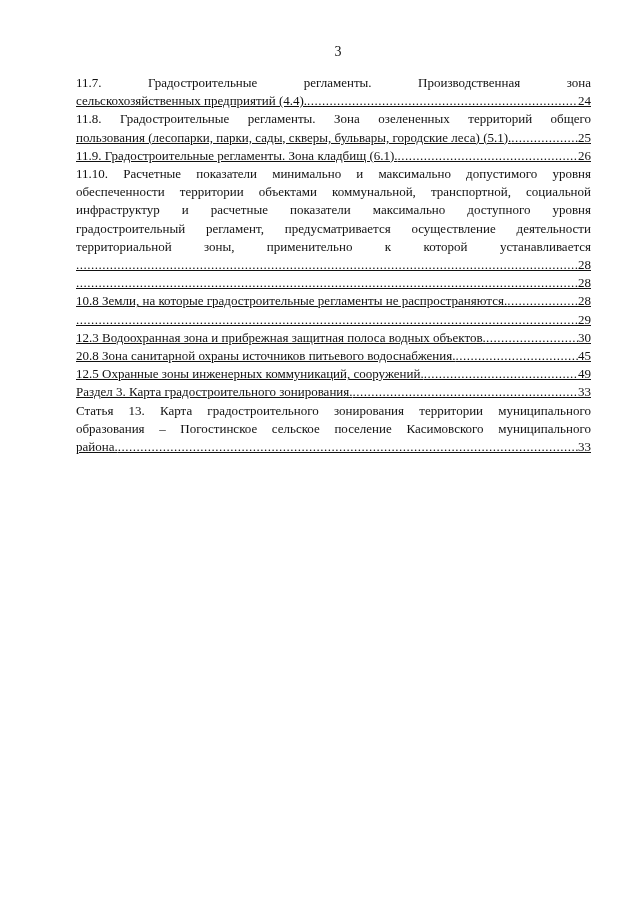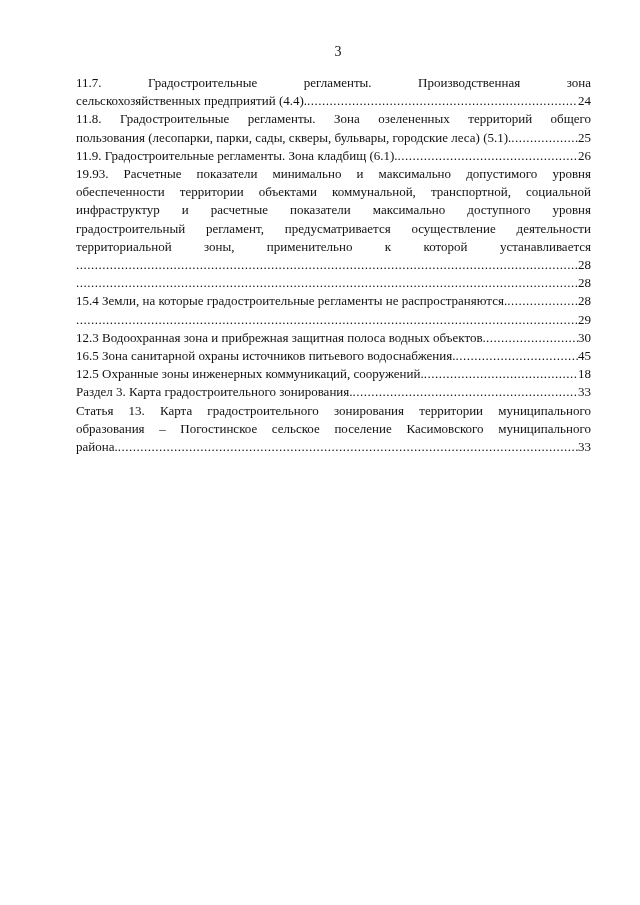--- a/index.html
+++ b/index.html
@@ -3,21 +3,21 @@
   <meta charset="utf-8">
   <style>
     html, body { margin: 0; padding: 0; background: #ffffff; }
     body { width: 640px; height: 905px; position: relative; overflow: hidden;
            font-family: "Liberation Serif", "DejaVu Serif", serif; color: #111; }
     .page-number { position: absolute; top: 44px; left: 0; width: 640px; text-align: center;
                    font-size: 14px; padding-left: 36px; box-sizing: border-box; }
     .toc { position: absolute; top: 74px; left: 76px; width: 515px; font-size: 13px; line-height: 18.2px; }
     .entry { display: block; }
     .line { display: block; text-align: justify; text-align-last: justify; white-space: nowrap; }
-    .last { display: flex; align-items: flex-end; white-space: nowrap; }
+    .last { display: flex; align-items: flex-end; white-space: nowrap; text-decoration: underline; }
     .last .txt { flex: 0 0 auto; }
     .last .dots { flex: 1 1 auto; overflow: hidden; white-space: nowrap; letter-spacing: 0.5px; }
     .last .dots::before { content: "................................................................................................................................................................................................................................"; }
     .last .pg { flex: 0 0 auto; }
   </style>
 </head>
 <body>
 
 <div class="page-number">3</div>
 
@@ -43,41 +43,41 @@
 
   <div class="entry">
     <div class="last">
       <span class="txt">11.9. Градостроительные регламенты. Зона кладбищ (6.1). </span>
       <span class="dots"></span>
       <span class="pg">26</span>
     </div>
   </div>
 
   <div class="entry">
-    <span class="line">19.93. Расчетные показатели минимально и максимально допустимого уровня</span>
+    <span class="line">11.10. Расчетные показатели минимально и максимально допустимого уровня</span>
     <span class="line">обеспеченности территории объектами коммунальной, транспортной, социальной</span>
     <span class="line">инфраструктур и расчетные показатели максимально доступного уровня</span>
     <span class="line">градостроительный регламент, предусматривается осуществление деятельности</span>
     <span class="line">территориальной зоны, применительно к которой устанавливается</span>
     <div class="last">
       <span class="dots"></span>
       <span class="pg">28</span>
     </div>
   </div>
 
   <div class="entry">
     <div class="last">
       <span class="dots"></span>
       <span class="pg">28</span>
     </div>
   </div>
 
   <div class="entry">
     <div class="last">
-      <span class="txt">15.4 Земли, на которые градостроительные регламенты не распространяются.</span>
+      <span class="txt">10.8 Земли, на которые градостроительные регламенты не распространяются.</span>
       <span class="dots"></span>
       <span class="pg">28</span>
     </div>
   </div>
 
   <div class="entry">
     <div class="last">
       <span class="dots"></span>
       <span class="pg">29</span>
     </div>
@@ -86,31 +86,31 @@
   <div class="entry">
     <div class="last">
       <span class="txt">12.3 Водоохранная зона и прибрежная защитная полоса водных объектов. </span>
       <span class="dots"></span>
       <span class="pg">30</span>
     </div>
   </div>
 
   <div class="entry">
     <div class="last">
-      <span class="txt">16.5 Зона санитарной охраны источников питьевого водоснабжения. </span>
+      <span class="txt">20.8 Зона санитарной охраны источников питьевого водоснабжения. </span>
       <span class="dots"></span>
       <span class="pg">45</span>
     </div>
   </div>
 
   <div class="entry">
     <div class="last">
       <span class="txt">12.5 Охранные зоны инженерных коммуникаций, сооружений. </span>
       <span class="dots"></span>
-      <span class="pg">18</span>
+      <span class="pg">49</span>
     </div>
   </div>
 
   <div class="entry">
     <div class="last">
       <span class="txt">Раздел 3. Карта градостроительного зонирования. </span>
       <span class="dots"></span>
       <span class="pg">33</span>
     </div>
   </div>

